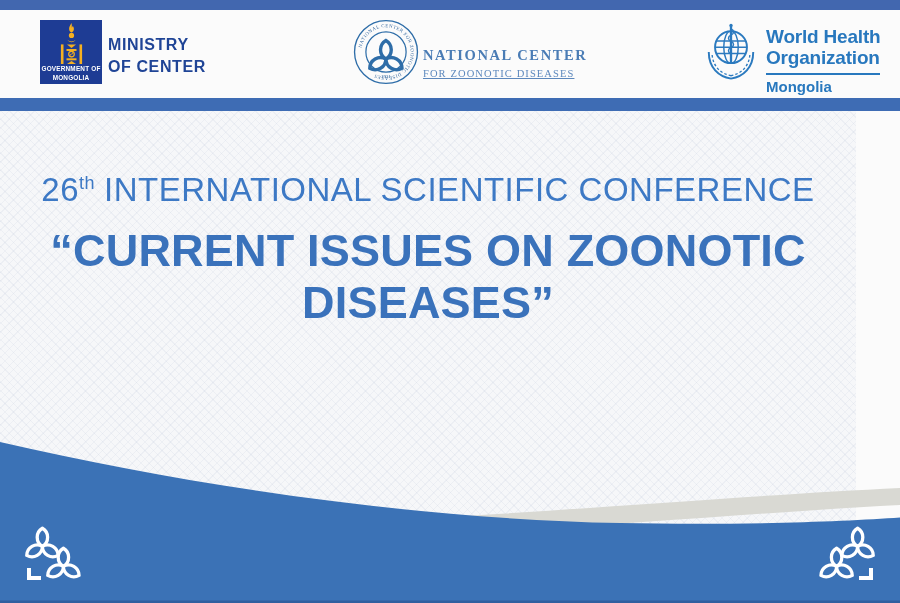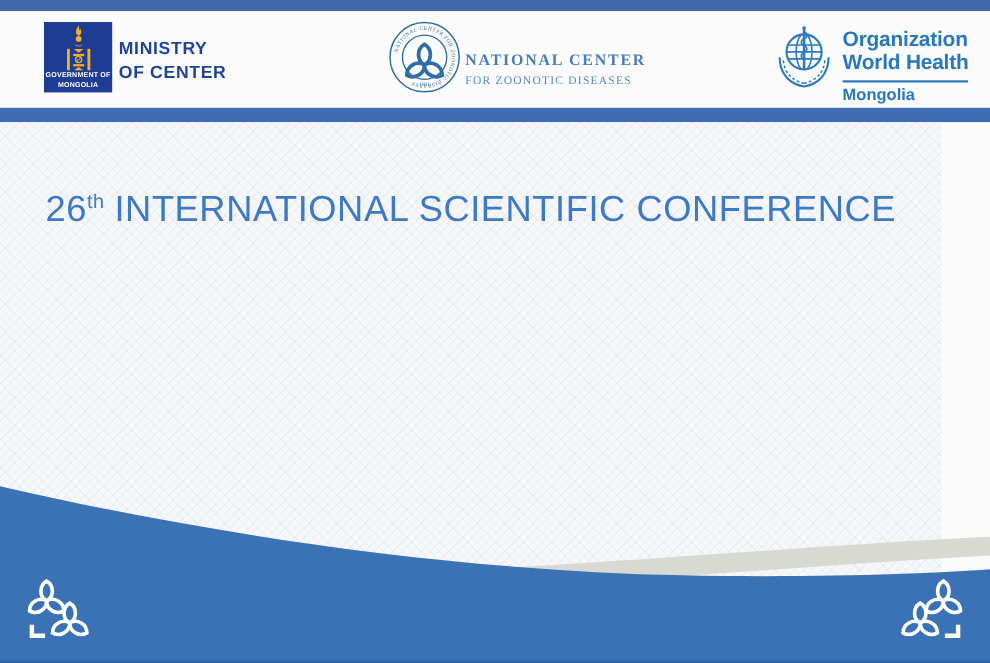--- a/index.html
+++ b/index.html
@@ -13,21 +13,21 @@
   .logo-band{position:absolute;left:0;top:10px;width:747px;height:88px;background:#fbfbfb;}
 
   .moh-square{position:absolute;left:40px;top:10px;width:62px;height:64px;background:#1e3c94;display:flex;flex-direction:column;align-items:center;}
   .moh-square svg{margin-top:2px;}
   .moh-square-text{color:#ffffff;font-weight:bold;font-size:6.4px;line-height:1.35;text-align:center;letter-spacing:.2px;margin-top:1px;}
   .moh-name{position:absolute;left:108px;top:24px;color:#1f4496;font-weight:bold;font-size:16px;line-height:1.4;letter-spacing:.6px;}
 
   .nczd-seal{position:absolute;left:353px;top:9px;}
   .nczd-name{position:absolute;left:423px;top:37px;font-family:"Liberation Serif",serif;color:#4a7cb5;}
   .nczd-name .l1{font-size:14.5px;letter-spacing:1.6px;white-space:nowrap;font-weight:bold;}
-  .nczd-name .l2{font-size:10.5px;letter-spacing:1.1px;color:#5c88bd;margin-top:4px;white-space:nowrap;}
+  .nczd-name .l2{font-size:10.5px;letter-spacing:1.1px;color:#5c88bd;margin-top:4px;white-space:nowrap;text-decoration:underline;}
 
   .who-emblem{position:absolute;left:702px;top:10px;}
   .who-text{position:absolute;left:766px;top:16px;width:118px;color:#2878be;}
   .who-text .l{font-weight:bold;font-size:19px;line-height:1.12;letter-spacing:-0.2px;white-space:nowrap;}
   .who-divider{border:none;border-top:2px solid #2878be;margin:4px 0 3px 0;width:114px;}
   .who-country{font-weight:bold;font-size:15px;}
 
   
   .main{position:absolute;left:0;top:111px;width:856px;height:492px;
     background:
@@ -126,33 +126,34 @@
         <line x1="30" y1="3.5" x2="30" y2="43" stroke-width="2.4"></line>
         <path d="M30,7 c3.5,1.5 3.5,5 0,6.5 c-3.5,1.5 -3.5,5 0,6.5 c3.5,1.5 3.5,5 0,6.5 c-3.5,1.5 -3.5,5 0,6.5" stroke-width="1.5"></path>
         <path d="M7,31 C7,47 17,56.5 30,58.5" stroke-width="2"></path>
         <path d="M53,31 C53,47 43,56.5 30,58.5" stroke-width="2"></path>
         <path d="M10.5,34 C11.5,46 19.5,53.5 30,55.5" stroke-width="1.4" stroke-dasharray="2.6,2.2"></path>
         <path d="M49.5,34 C48.5,46 40.5,53.5 30,55.5" stroke-width="1.4" stroke-dasharray="2.6,2.2"></path>
       </g>
       <circle cx="30" cy="3.5" r="1.7" fill="#2b7abf"></circle>
     </svg>
     <div class="who-text">
+      <div class="l">World Health</div>
       <div class="l">Organization</div>
-      <div class="l">World Health</div>
       <hr class="who-divider">
       <div class="who-country">Mongolia</div>
     </div>
   </div>
 
   <div class="stripe-mid"></div>
 
   <div class="main">
     <div class="title1">
       <span>26</span><sup>th</sup><span class="rest">INTERNATIONAL SCIENTIFIC CONFERENCE</span>
     </div>
+    <div class="title2">“CURRENT ISSUES ON ZOONOTIC DISEASES”</div>
     <div class="when-where">
     </div>
   </div>
 
   <svg class="waves" viewBox="0 0 900 170" preserveAspectRatio="none">
     <path d="M300,92 C550,80 750,62 900,55 L900,72 C750,80 550,98 300,110 Z" fill="#d9d9d3"></path>
     <path d="M0,9 C200,55 420,86 620,90 C740,92.5 845,88.5 900,84.5 L900,170 L0,170 Z" fill="#3b72b6"></path>
     <rect x="0" y="167.5" width="900" height="2.5" fill="#305f9f"></rect>
   </svg>
 

